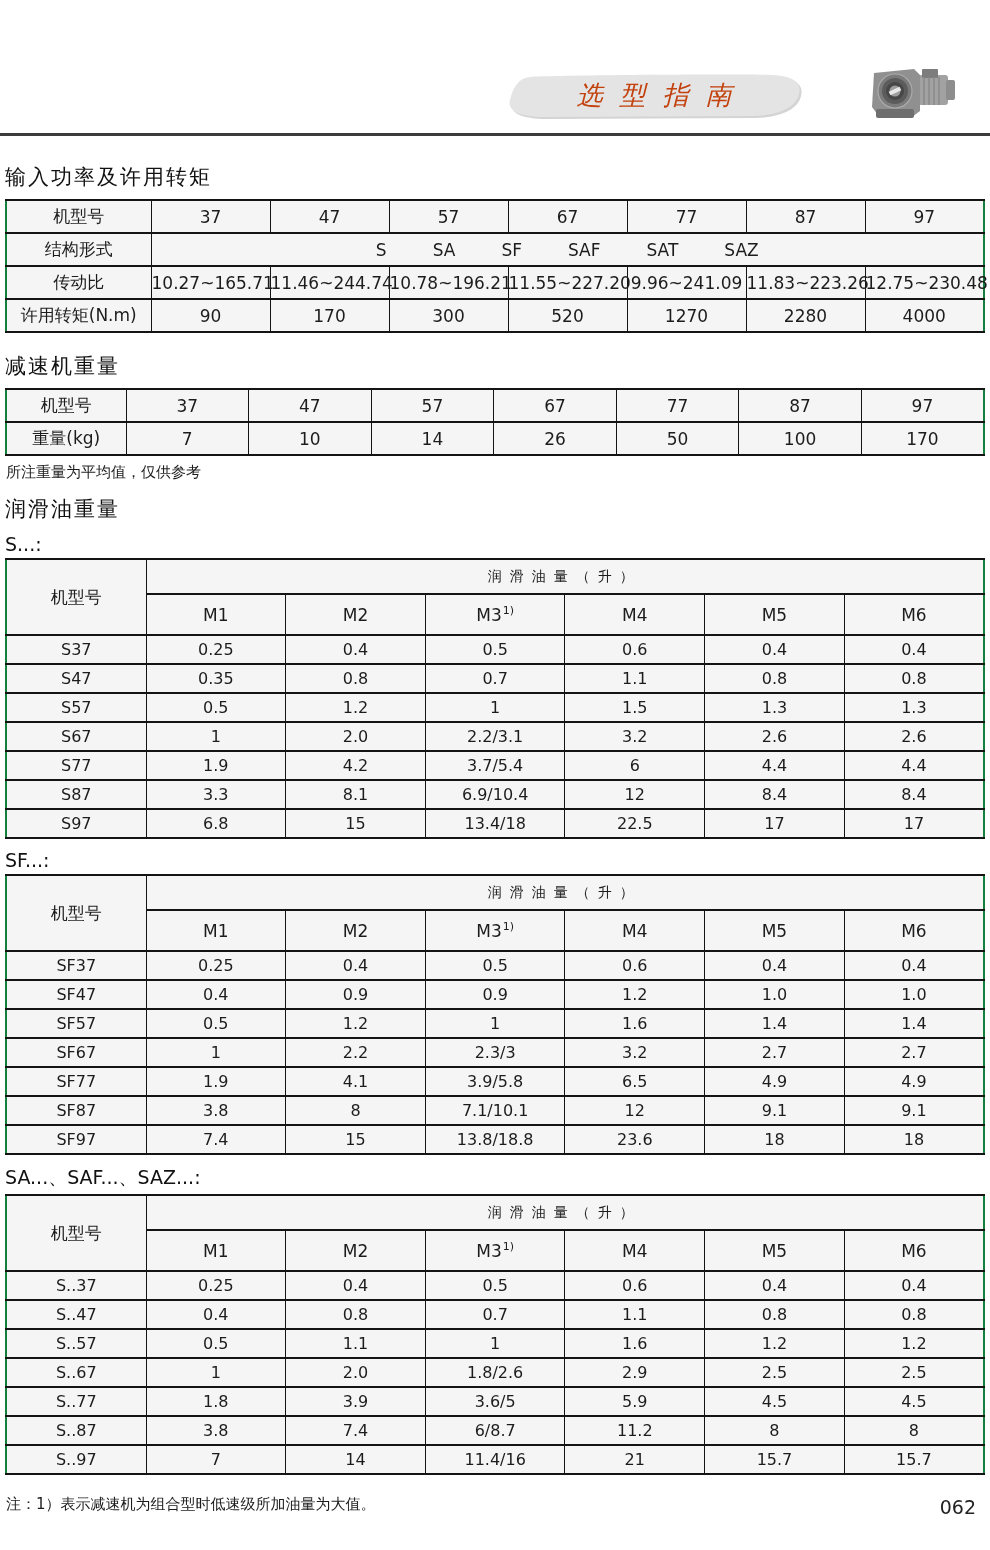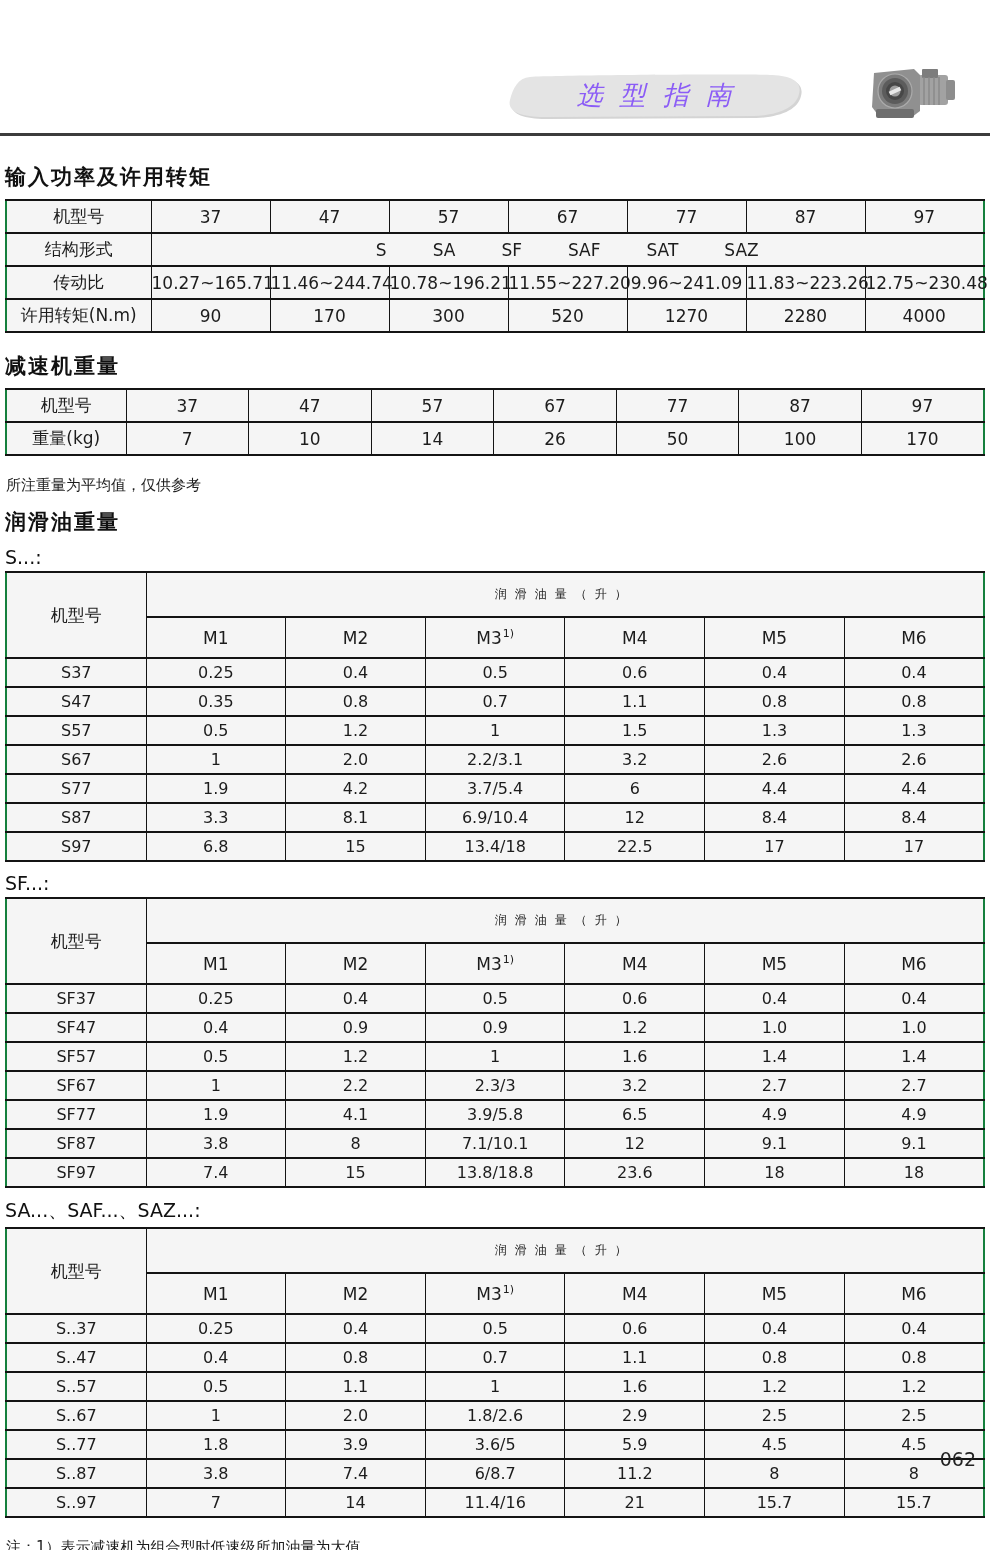--- a/index.html
+++ b/index.html
@@ -7,43 +7,43 @@
   body{
     width:990px;height:1550px;position:relative;overflow:hidden;
     font-family:"DejaVu Sans","Liberation Sans",sans-serif;color:#1c1c1c;
   }
   
   .header{position:relative;height:138px}
   .banner-svg{position:absolute;left:504px;top:72px;width:300px;height:48px}
   .banner-text{
     position:absolute;left:504px;top:74px;width:300px;height:42px;
     display:flex;align-items:center;justify-content:center;
-    font-size:26px;font-style:italic;letter-spacing:17px;padding-left:17px;color:#8b5cf6;
+    font-size:26px;font-style:italic;letter-spacing:17px;padding-left:17px;color:#c2410c;
   }
   .gearmotor-svg{position:absolute;left:868px;top:60px}
   .header-rule{position:absolute;left:0;top:133px;width:990px;height:3px;background:#3c3c3c}
   
-  .section-title{font-size:21px;font-weight:bold;letter-spacing:2px;margin:25px 0 8px 5px;color:#111}
+  .section-title{font-size:21px;font-weight:normal;letter-spacing:2px;margin:25px 0 8px 5px;color:#111}
   .sub-label{font-size:19px;margin:10px 0 3px 5px;color:#111}
-  .small-note{font-size:15px;margin:20px 0 0 6px}
+  .small-note{font-size:15px;margin:7px 0 0 6px}
   .footnote{font-size:15px;margin:20px 0 0 6px}
-  .page-num{position:absolute;right:14px;top:1448px;font-size:19px;color:#222}
+  .page-num{position:absolute;right:14px;top:1496px;font-size:19px;color:#222}
   
   table.t{
     border-collapse:collapse;table-layout:fixed;width:980px;margin-left:5px;
     background:#f5f5f5;border:2px solid #15803d;
   }
   table.t td,table.t th{
     border:1px solid #141414;border-top:2px solid #141414;border-bottom:2px solid #141414;
     text-align:center;vertical-align:middle;font-weight:normal;font-size:17px;padding:0;
   }
   .lab{font-size:18px}
   .spec td{height:33px}
   .structure-cell .sform{display:inline-block;margin:0 23px;font-size:17px}
-  .oil .group-h{height:45px;font-size:12px;letter-spacing:8px}
+  .oil .group-h{height:35px;font-size:14px;letter-spacing:8px}
   .oil .m-h{height:41px;font-size:17px}
   .oil tbody td{height:29px;font-size:16px}
   .oil sup{font-size:11px;vertical-align:super;margin-left:1px}
 </style>
 </head>
 <body>
 
 <div class="page">
 
   <div class="header">

